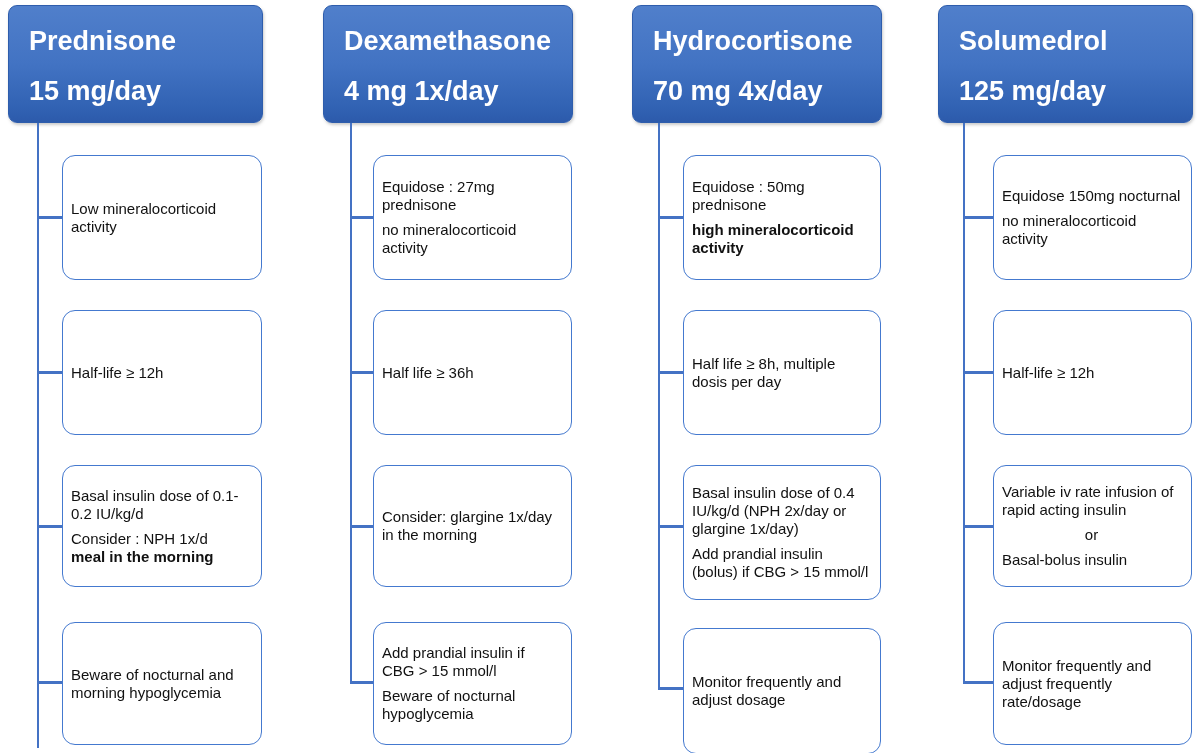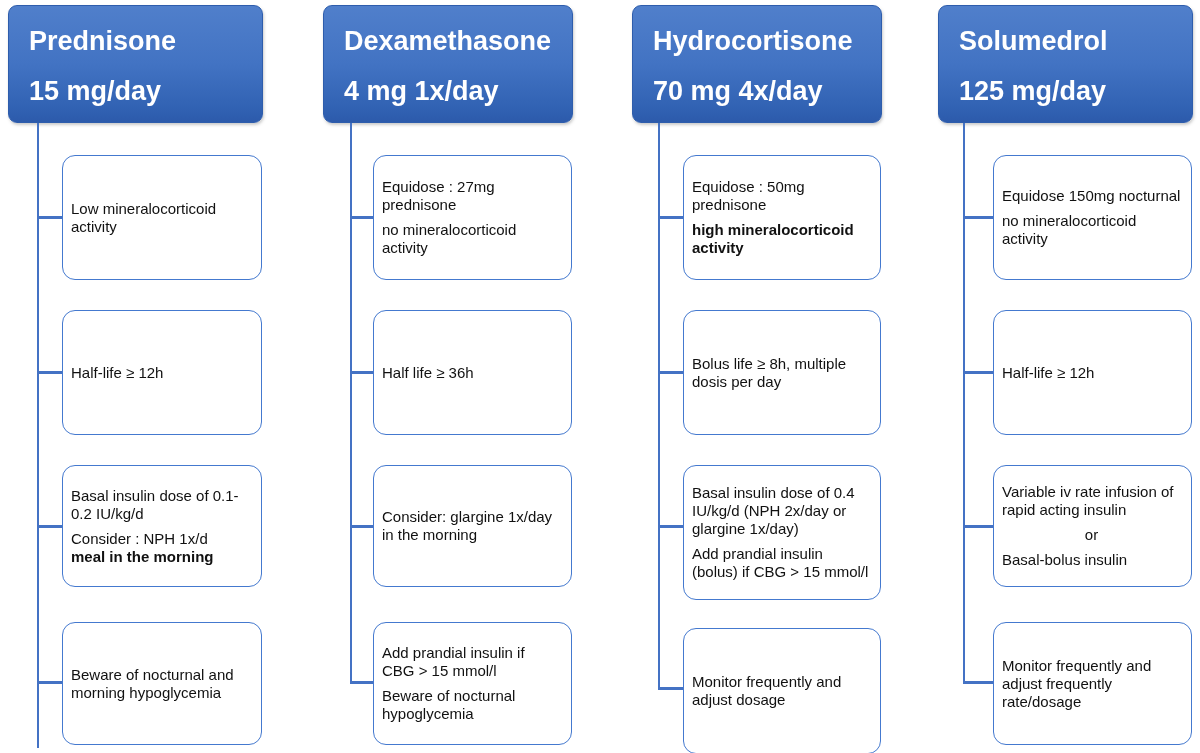--- a/index.html
+++ b/index.html
@@ -121,21 +121,21 @@
     <div class="stub s1"></div>
     <div class="stub s2"></div>
     <div class="stub s3"></div>
     <div class="stub s4"></div>
     <div class="boxes">
         <div class="box b1">
           <p class="para">Equidose : 50mg prednisone</p>
           <p class="para bold">high mineralocorticoid activity</p>
         </div>
         <div class="box b2">
-          <p class="para">Bolus life ≥ 8h, multiple dosis per day</p>
+          <p class="para">Half life ≥ 8h, multiple dosis per day</p>
         </div>
         <div class="box b3">
           <p class="para">Basal insulin dose of 0.4 IU/kg/d (NPH 2x/day or glargine 1x/day)</p>
           <p class="para">Add prandial insulin (bolus) if CBG &gt; 15 mmol/l</p>
         </div>
         <div class="box b4">
           <p class="para">Monitor frequently and adjust dosage</p>
         </div>
       </div>
   </section>

